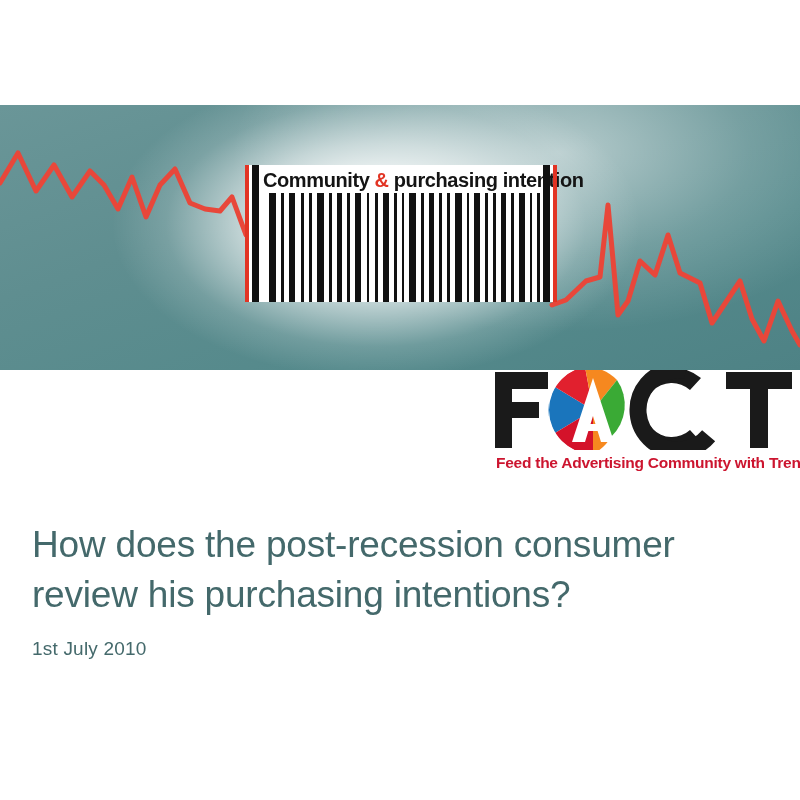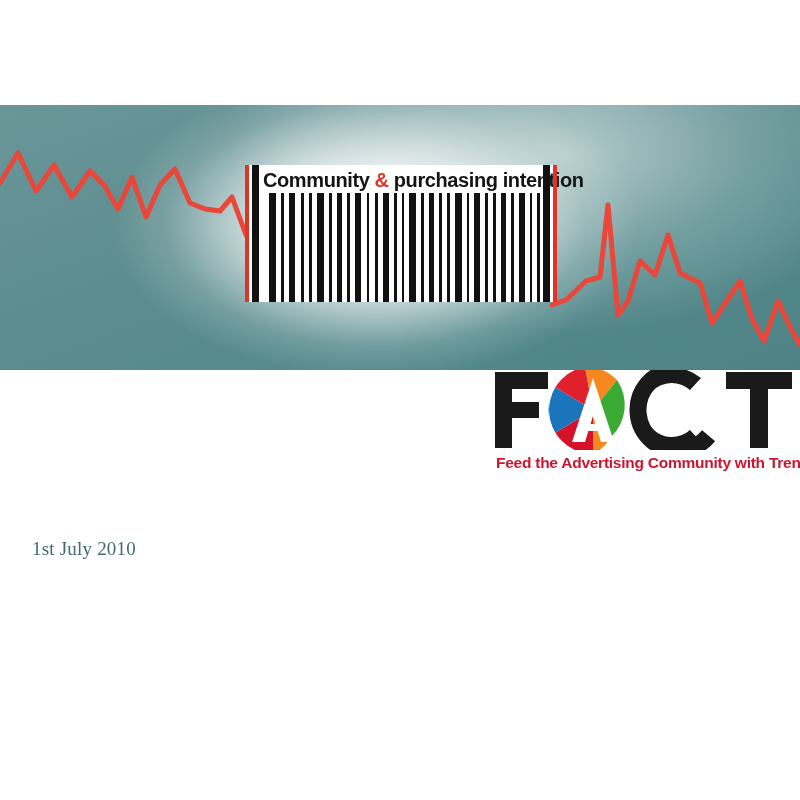--- a/index.html
+++ b/index.html
@@ -144,21 +144,21 @@
     font-family: "Liberation Sans", sans-serif;
     font-size: 37px;
     line-height: 50px;
     font-weight: normal;
     color: #44696b;
     margin: 0;
     letter-spacing: -0.2px;
   }
   #deck-date {
     margin: 18px 0 0 0;
-    font-family: Liberation Serif, serif;
+    font-family: Liberation Sans, sans-serif;
     font-size: 19px;
     font-weight: normal;
     color: #44696b;
     letter-spacing: 0.2px;
   }
 </style>
 </head>
 <body>
 
 <div id="hero-banner">
@@ -257,14 +257,15 @@
     <g>
       <rect x="233" y="2" width="66" height="17" fill="#1a1a1a"></rect>
       <rect x="257" y="2" width="18" height="76" fill="#1a1a1a"></rect>
     </g>
   </svg>
 
   <div class="logo-tagline">Feed the Advertising Community with Trends</div>
 </div>
 
 <div id="title-block">
+  <h1 id="deck-title">How does the post-recession consumer review his purchasing intentions?</h1>
   <p id="deck-date">1st July 2010</p>
 </div>
 
 </body></html>

